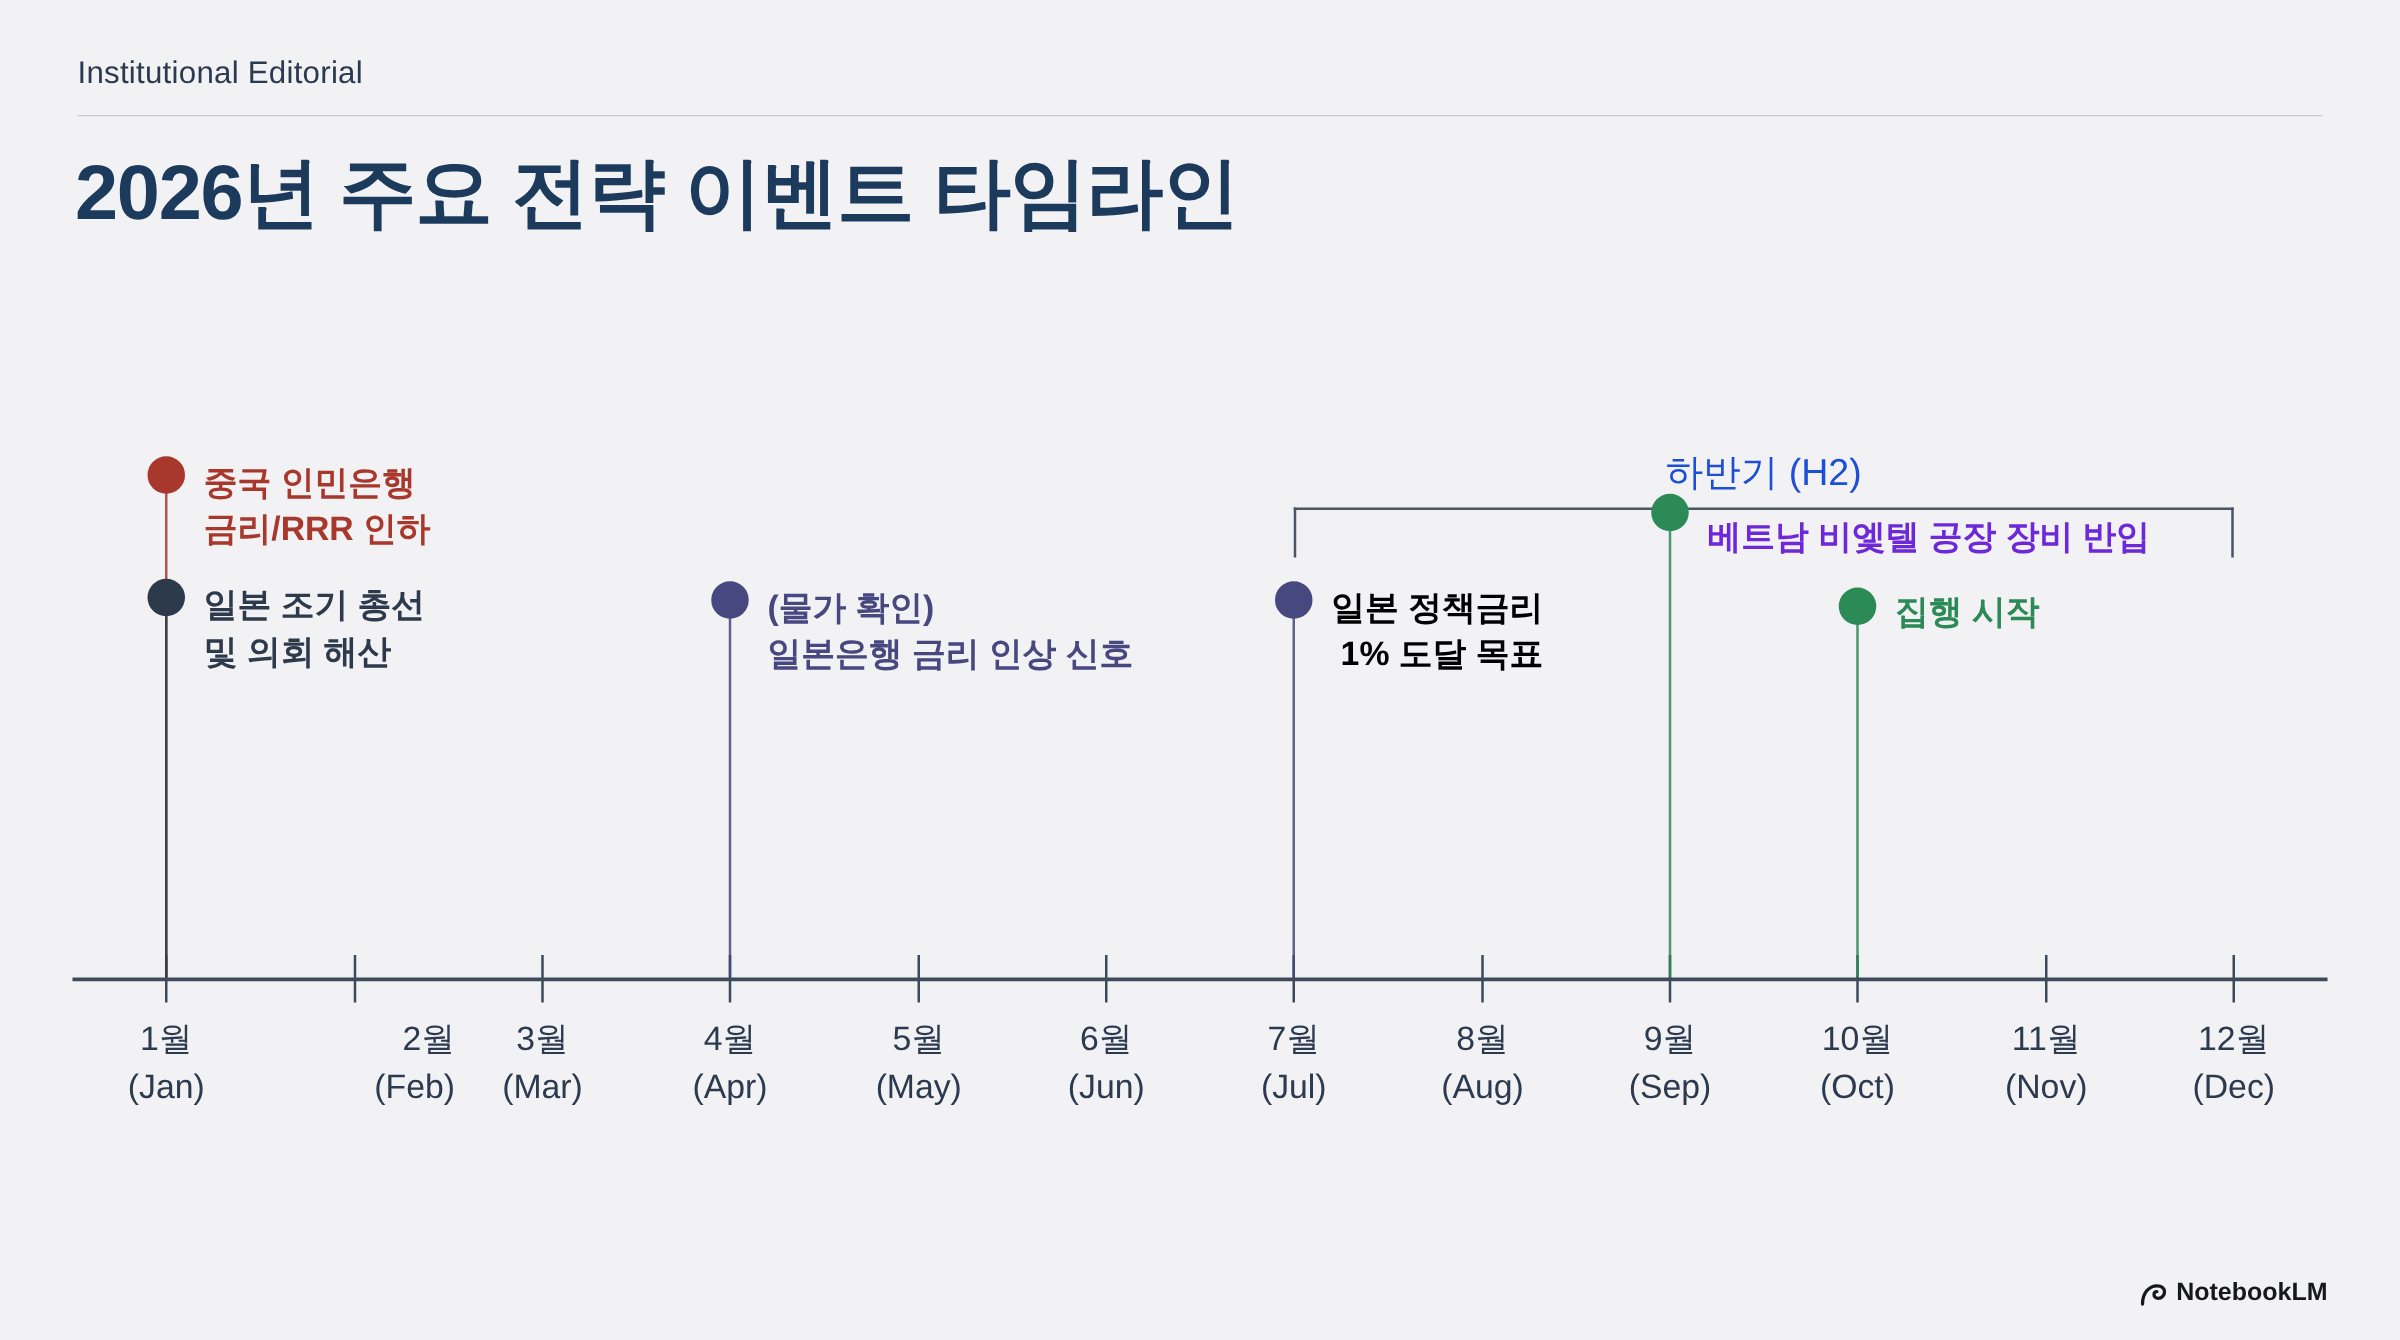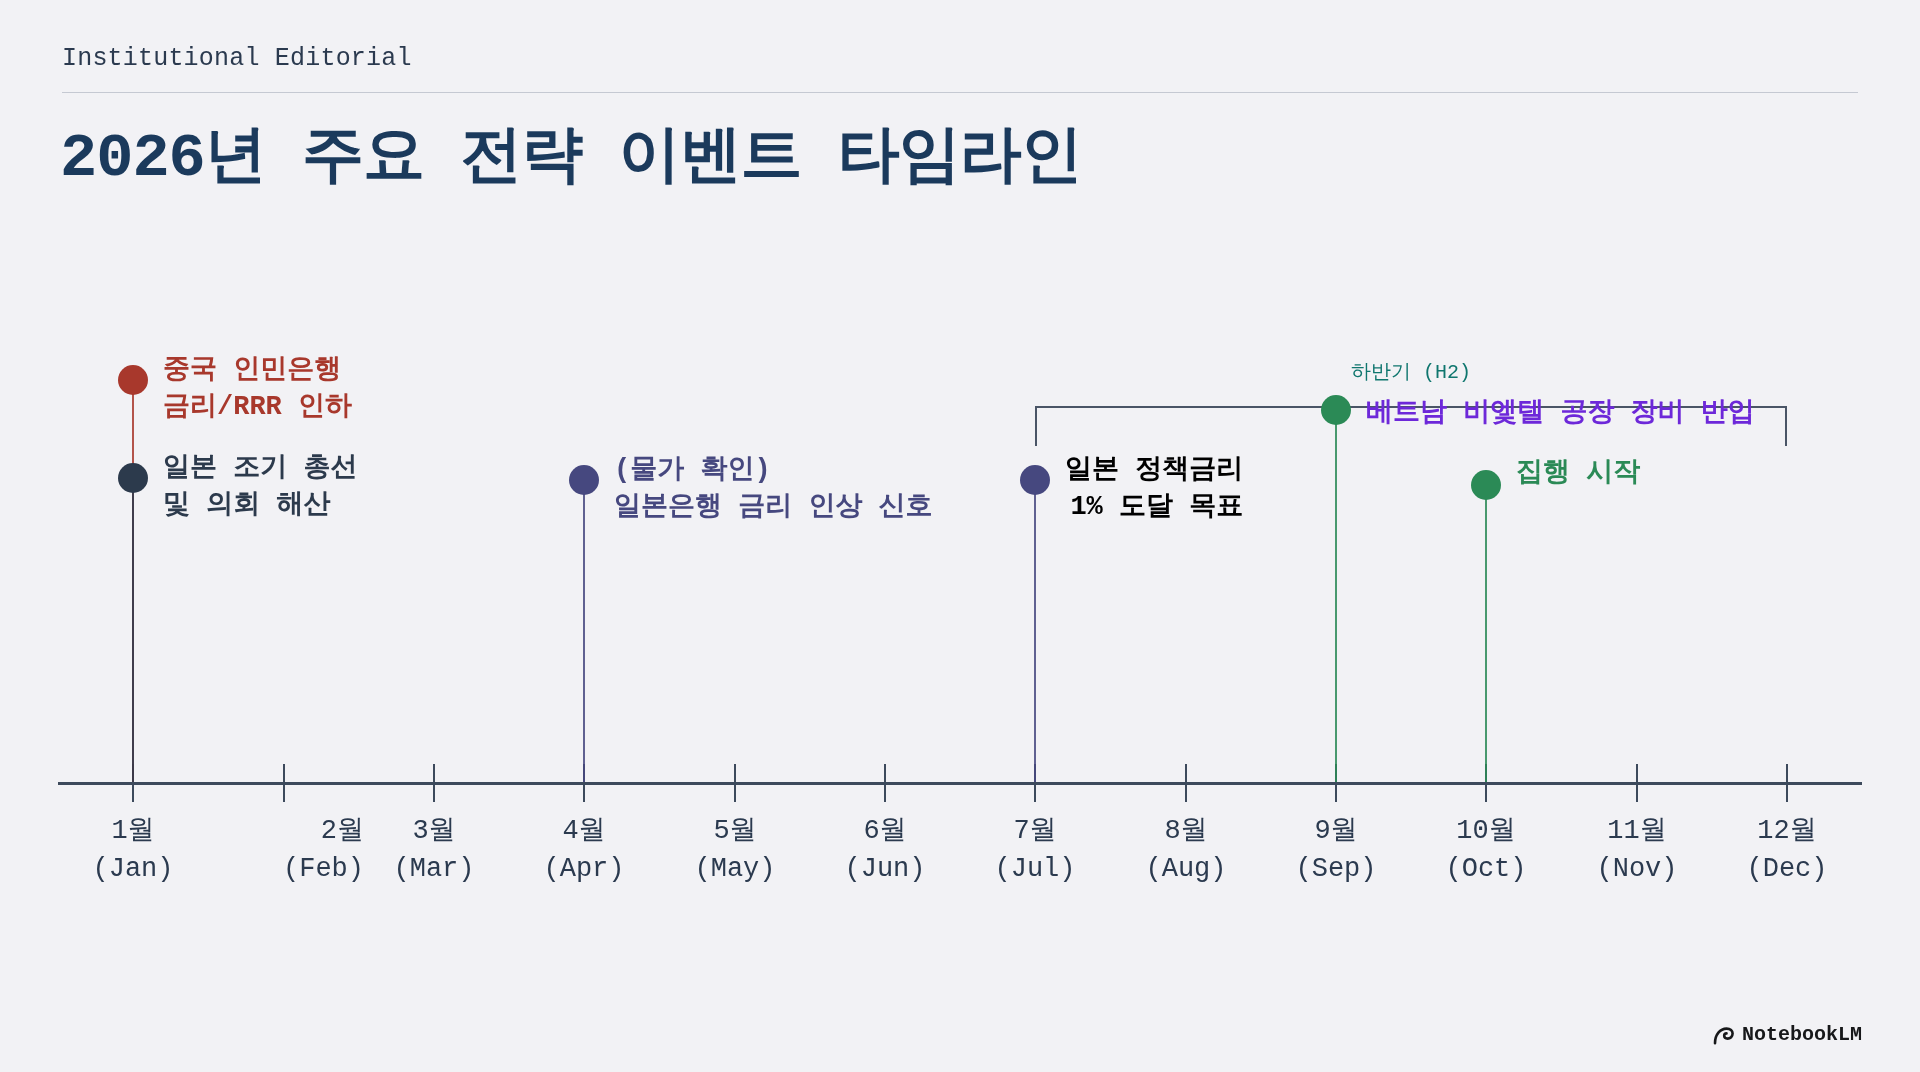--- a/index.html
+++ b/index.html
@@ -2,21 +2,21 @@
 <html><head>
 <meta charset="utf-8">
 <style>
   * { margin:0; padding:0; box-sizing:border-box; }
   html, body {
     width:1920px; height:1072px;
     background:#f2f2f5;
     font-family:"Liberation Sans","DejaVu Sans",sans-serif;
     overflow:hidden;
   }
-  #root { position:relative; width:1920px; height:1072px; background:#f2f2f5;font-family:Liberation Mono, monospace; }
+  #root { position:relative; width:1920px; height:1072px; background:#f2f2f5; }
 
   
   .eyebrow {
     position:absolute; left:62px; top:44px;
     font-size:25px; font-weight:400; color:#2b3a4f;
     letter-spacing:.2px;
   }
   .rule {
     position:absolute; left:62px; top:92px; width:1796px; height:1px;
     background:#c5c9d2;
@@ -44,33 +44,33 @@
   .month-label .en { display:block; }
 
   
   .stem { position:absolute; width:2px; }
   .dot {
     position:absolute; border-radius:50%;
     width:30px; height:30px; margin-left:-15px;
   }
   .event-label {
     position:absolute; font-size:27px; font-weight:700;
-    line-height:1.38; white-space:nowrap;
+    line-height:1.38; white-space:nowrap;margin-top:16px;
   }
   .event-label .ln { display:block; }
 
   
   .bracket-top {
     position:absolute; height:2px; background:#4a5566;
   }
   .bracket-arm {
     position:absolute; width:2px; height:40px; background:#4a5566;
   }
   .bracket-label {
-    position:absolute; font-size:20px; color:#0f766e;
+    position:absolute; font-size:30px; color:#1d4ed8;
     white-space:nowrap; transform:translateX(-50%);
   }
 
   
   .watermark {
     position:absolute; right:58px; bottom:26px;
     display:flex; align-items:flex-end; gap:8px;
     font-size:20px; font-weight:600; color:#17181a;
   }
   .watermark svg { display:block; }

